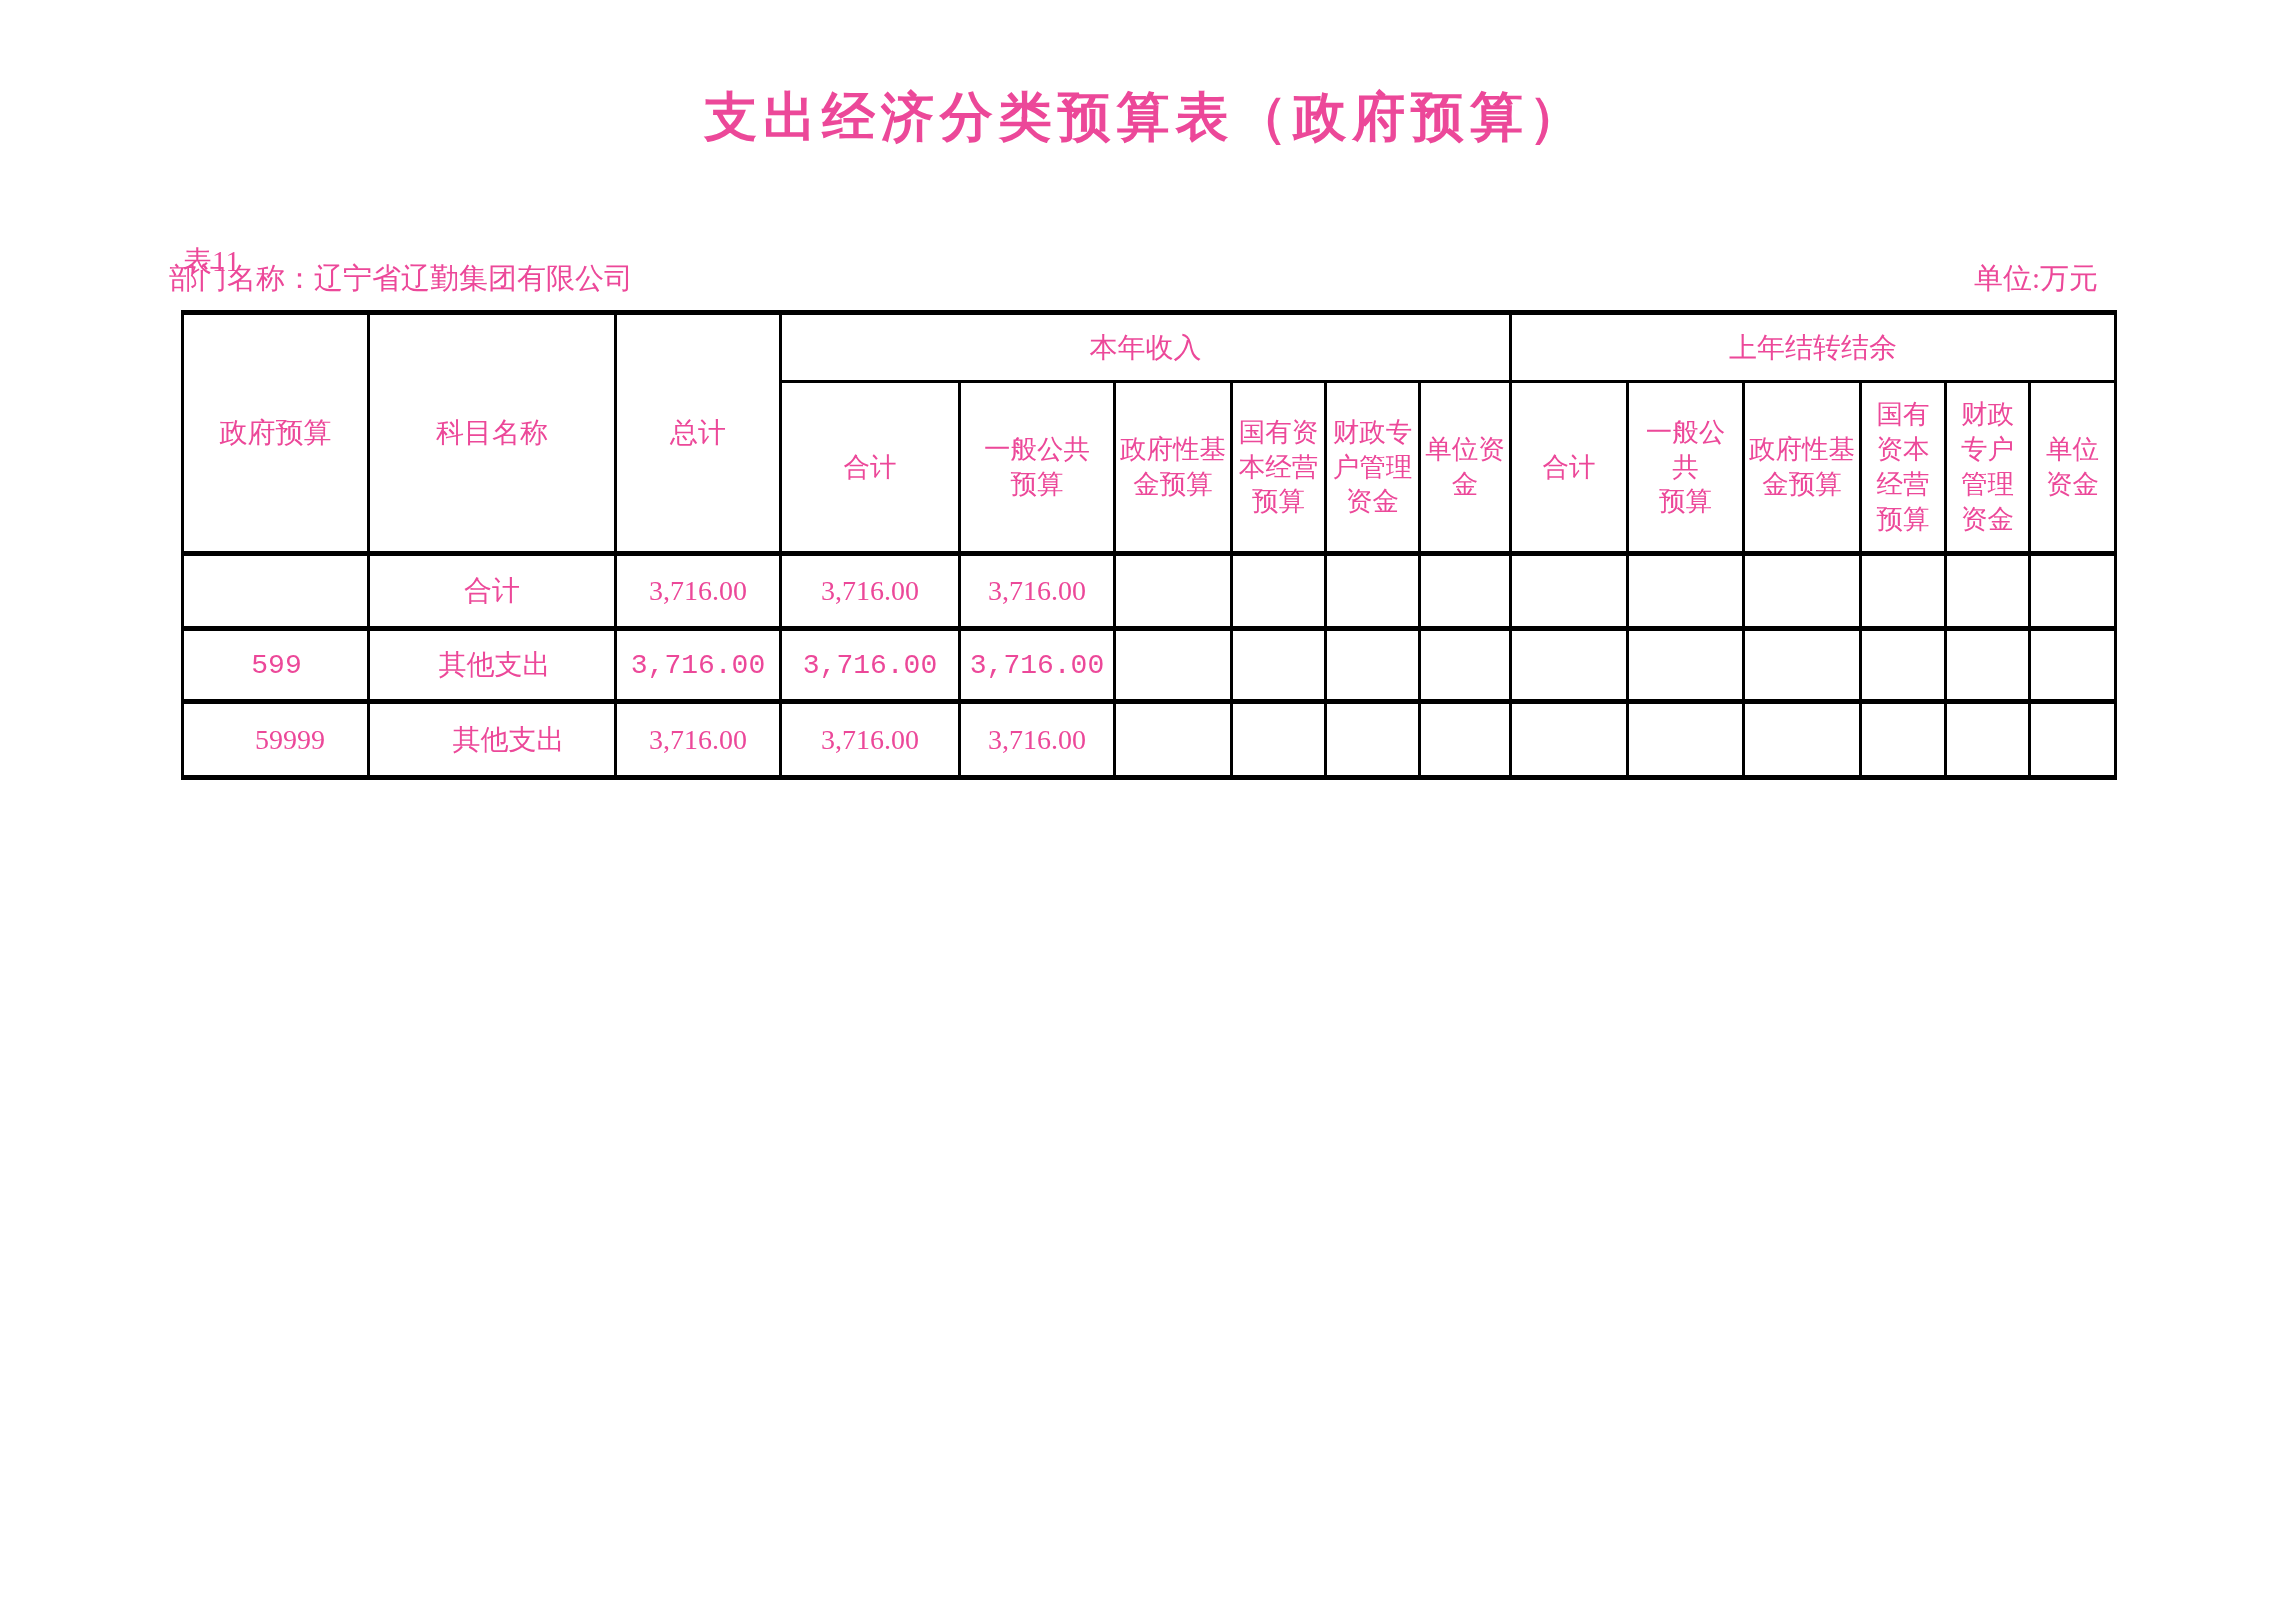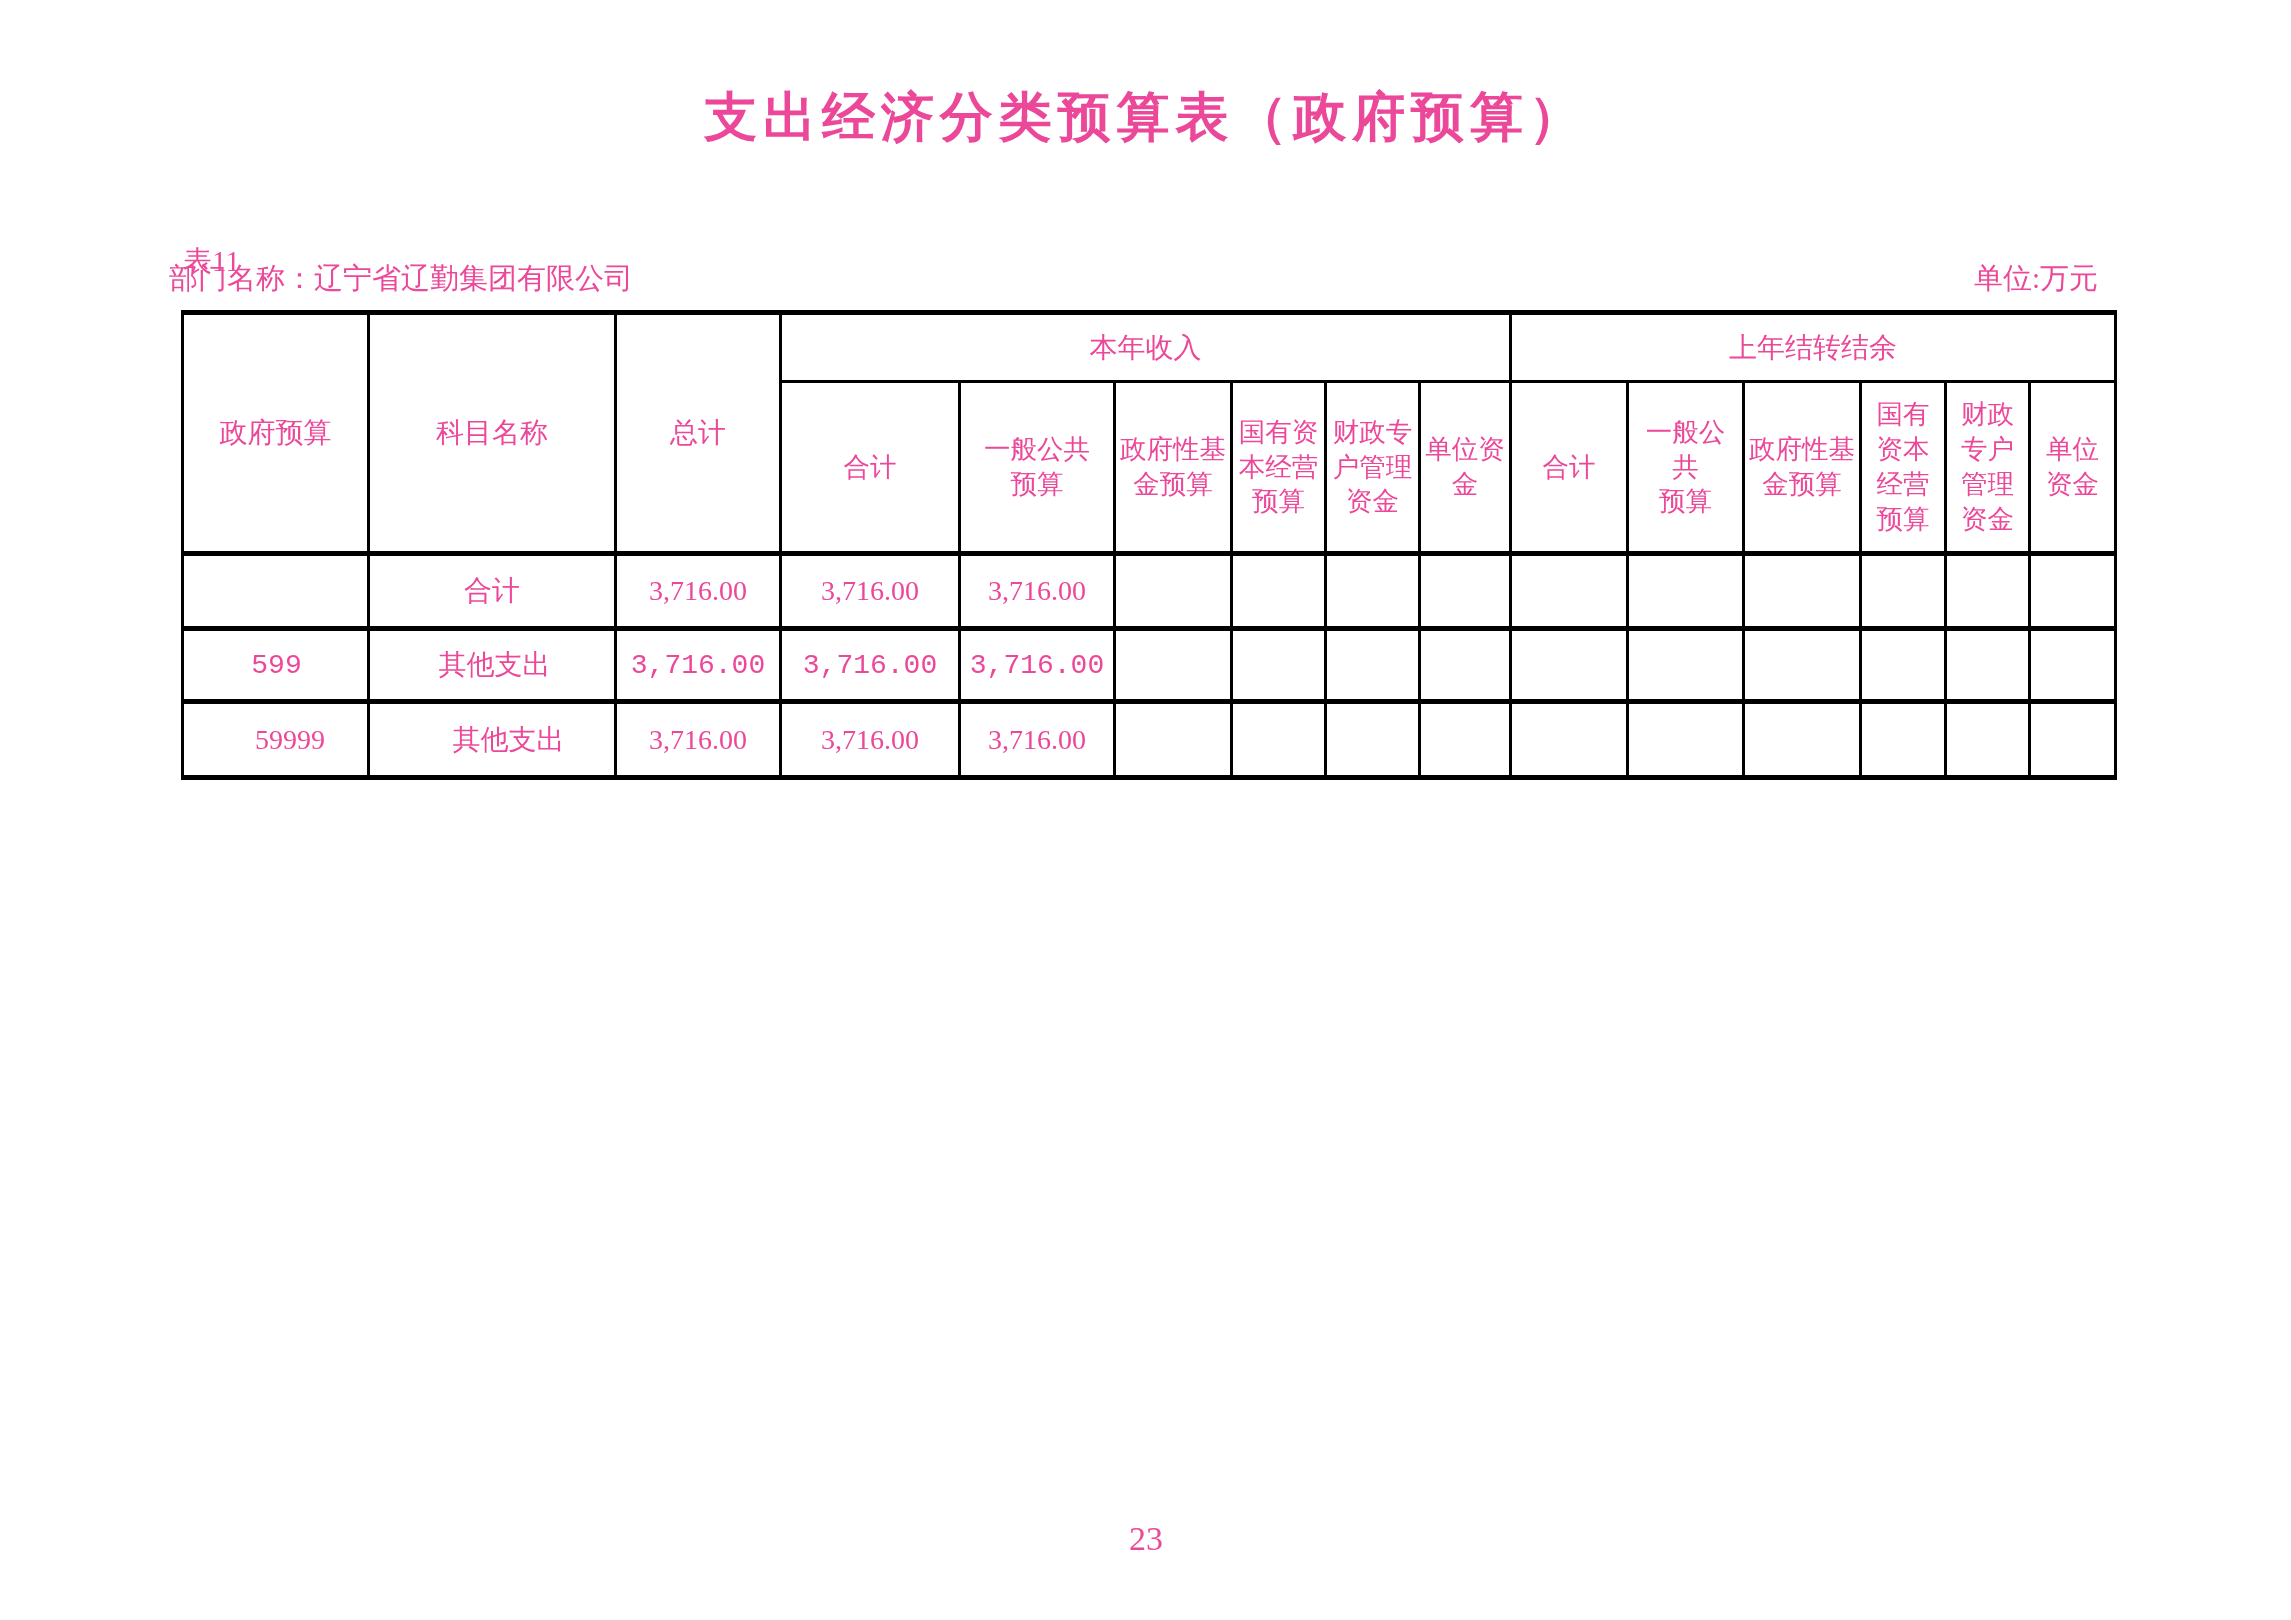--- a/index.html
+++ b/index.html
@@ -205,16 +205,15 @@
         <td class="num"></td>
         <td class="num"></td>
         <td class="num"></td>
         <td class="num"></td>
         <td class="num"></td>
         <td class="num"></td>
       </tr>
     </tbody>
   </table>
 
-  <div class="pageno">23</div>
 
 </div>
 
 
 </body></html>

